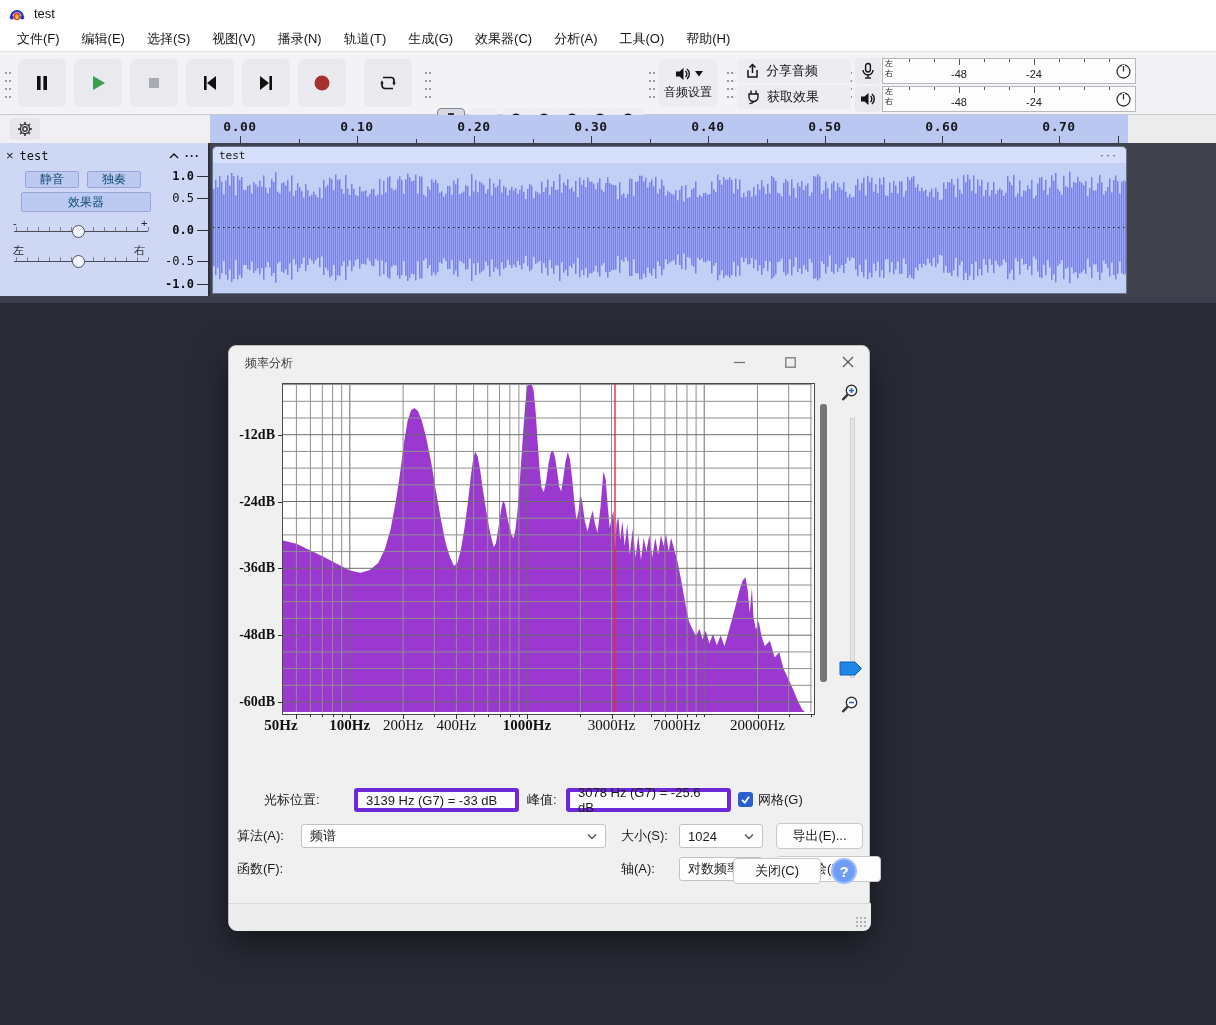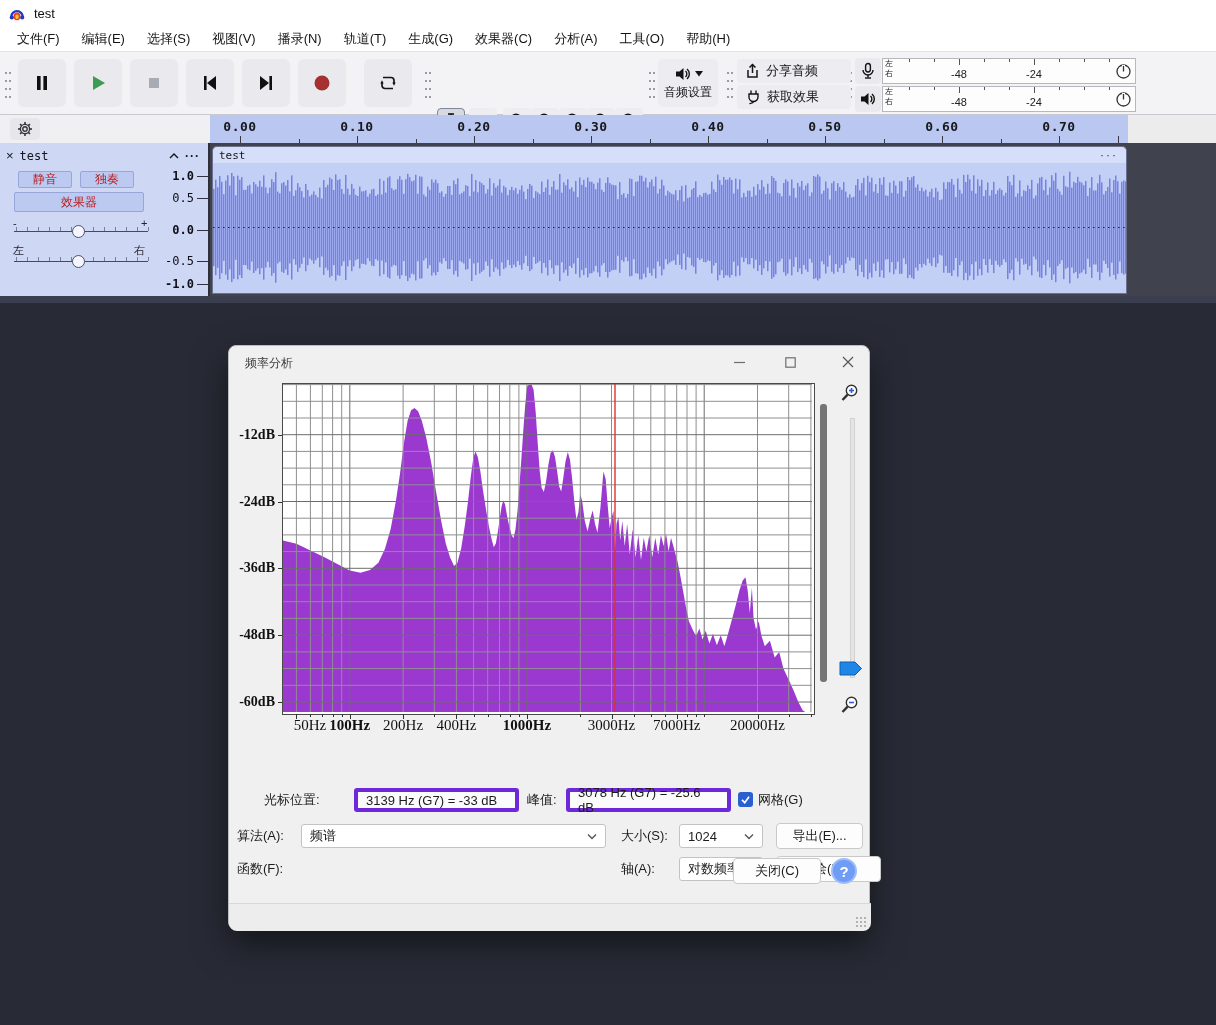--- a/index.html
+++ b/index.html
@@ -33,21 +33,21 @@
   .timeline .sel{position:absolute;left:210px;top:0;width:918px;height:28px;background:#b9c7f1;}
   .timeline .unsel{position:absolute;left:1128px;top:0;width:88px;height:28px;background:#ececec;}
   .tl-label{position:absolute;top:4px;transform:translateX(-50%);font-size:13px;font-weight:bold;color:#17171c;font-family:"DejaVu Sans Mono",monospace;letter-spacing:.5px;}
   .tl-tick{position:absolute;bottom:0;width:1px;background:#3a3a45;}
   .gearbtn{position:absolute;left:10px;top:3px;width:30px;height:22px;border-radius:4px;background:#e7e7eb;display:flex;align-items:center;justify-content:center;}
   
   .trackarea{position:absolute;left:0;top:143px;width:1216px;height:153px;background:#40434d;}
   .underTrack{position:absolute;left:0;top:296px;width:1216px;height:7px;background:#3a3e4e;}
   .panel{position:absolute;left:0;top:0;width:210px;height:153px;background:#ced8f5;border-right:2px solid #2d3039;box-sizing:border-box;}
   .panel .hdr{position:absolute;left:6px;top:5px;right:8px;height:16px;display:flex;align-items:center;gap:6px;font-size:12px;color:#15151a;}
-  .chip{position:absolute;height:17px;background:#bcc9f0;border:1px solid #97a5d8;border-radius:2px;font-size:12px;color:#b91c1c;display:flex;align-items:center;justify-content:center;box-sizing:border-box;}
+  .chip{position:absolute;height:17px;background:#bcc9f0;border:1px solid #97a5d8;border-radius:2px;font-size:12px;color:#0c4a6e;display:flex;align-items:center;justify-content:center;box-sizing:border-box;margin-left:7px;}
   .sliderline{position:absolute;height:1px;background:#4a4a55;}
   .sl-tick{position:absolute;width:1px;height:4px;background:#7a7f95;}
   .thumb{position:absolute;width:13px;height:13px;border-radius:50%;background:#f4f6ff;border:1px solid #4e5264;box-sizing:border-box;}
   .panel .txt{position:absolute;font-size:11px;color:#23232b;}
   .vruler{position:absolute;left:160px;top:20px;width:48px;height:133px;}
   .vruler .lbl{position:absolute;right:14px;transform:translateY(-50%);font-size:12px;color:#101016;font-family:"DejaVu Sans Mono",monospace;}
   .vruler .lbl.b{font-weight:bold;}
   .vruler .tk{position:absolute;right:0;width:11px;height:1px;background:#2f3340;}
   .clip{position:absolute;left:212px;top:3px;width:915px;height:291px;}
   .cliphdr{position:absolute;left:0;top:0;width:915px;height:17px;background:#d6dff9;border:1px solid #6a7090;border-bottom:none;border-radius:5px 5px 0 0;box-sizing:border-box;display:flex;align-items:center;}
@@ -1082,21 +1082,21 @@
   <span class="ytick-label" style="top: 88.6757px;">-12dB</span>
       <div class="ltick" style="top: 88.6757px;"></div>
       <span class="ytick-label" style="top: 155.501px;">-24dB</span>
       <div class="ltick" style="top: 155.501px;"></div>
       <span class="ytick-label" style="top: 222.326px;">-36dB</span>
       <div class="ltick" style="top: 222.326px;"></div>
       <span class="ytick-label" style="top: 289.151px;">-48dB</span>
       <div class="ltick" style="top: 289.151px;"></div>
       <span class="ytick-label" style="top: 355.976px;">-60dB</span>
       <div class="ltick" style="top: 355.976px;"></div>
-      <span class="xtick-label" style="left: 81px;">50Hz</span>
+      <span class="xtick-label" style="left: 52px; font-weight: bold;">50Hz</span>
       <span class="xtick-label b" style="left: 120.761px;">100Hz</span>
       <span class="xtick-label" style="left: 174.105px;">200Hz</span>
       <span class="xtick-label" style="left: 227.448px;">400Hz</span>
       <span class="xtick-label b" style="left: 297.964px;">1000Hz</span>
       <span class="xtick-label" style="left: 382.512px;">3000Hz</span>
       <span class="xtick-label" style="left: 447.718px;">7000Hz</span>
       <span class="xtick-label" style="left: 528.511px;">20000Hz</span>
       <div class="btick" style="left: 67.4179px; height: 5px;"></div>
       <div class="btick" style="left: 81.4491px; height: 3px;"></div>
       <div class="btick" style="left: 93.3123px; height: 3px;"></div>

